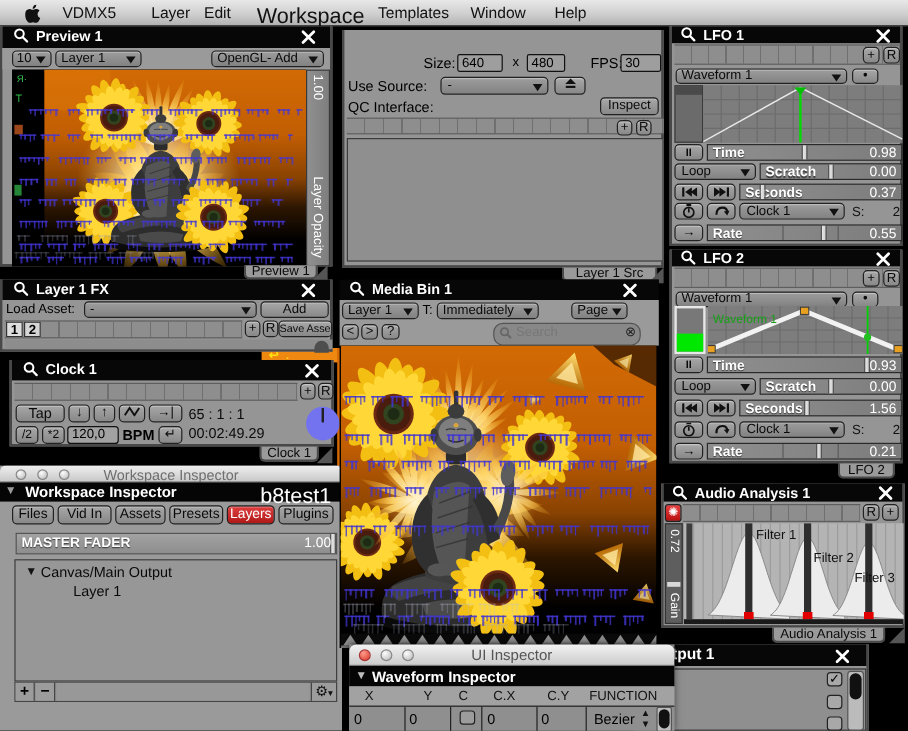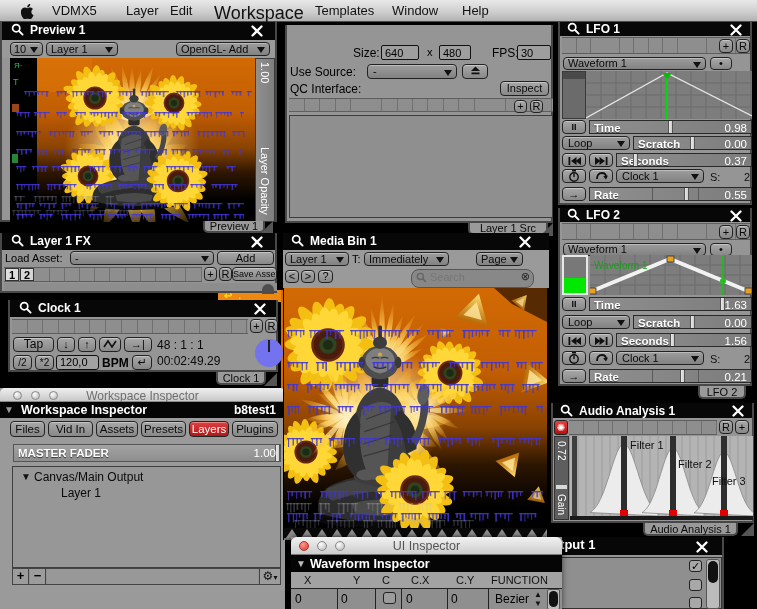--- a/index.html
+++ b/index.html
@@ -858,39 +858,39 @@
 <div class="btn" style="left:68px;top:37px;width:18px;height:15px;line-height:13px">↑</div>
 <div class="btn" style="left:89px;top:37px;width:22px;height:15px;line-height:13px"><svg width="14" height="9" viewBox="0 0 14 9">
         <path d="M1,8 L5,2 L9,8 L13,2" stroke="#111" stroke-width="1.6" fill="none"></path>
       </svg></div>
 <div class="btn" style="left:114px;top:37px;width:28px;height:15px;line-height:13px">→|</div>
 <div class="btn" style="left:3px;top:55px;width:19px;height:15px;line-height:13px;font-size:10px">/2</div>
 <div class="btn" style="left:25px;top:55px;width:19px;height:15px;line-height:13px;font-size:10px">*2</div>
 <div class="abs" style="left:46px;top:55px;width:43px;height:15px;background:#a2a2a2;border:1.5px solid #111;border-radius:3px;font-size:11px;color:#000;padding-left:3px;line-height:12px">120,0</div>
 <div class="abs" style="left:92px;top:56px;font-size:12px;color:#000;font-weight:bold">BPM</div>
 <div class="btn" style="left:122px;top:55px;width:20px;height:15px;line-height:13px">↵</div>
-<div class="abs" style="left:147px;top:38px;font-size:12px;color:#0a0a0a">48 : 1 : 1</div>
+<div class="abs" style="left:147px;top:38px;font-size:12px;color:#0a0a0a">65 : 1 : 1</div>
 <div class="abs" style="left:147px;top:54px;font-size:12px;color:#0a0a0a">00:02:49.29</div>
 <div class="abs" style="left:245px;top:39px;width:28px;height:28px;border-radius:50%;background:#7373ef">
 <div class="abs" style="left:13px;top:1px;width:1.5px;height:12px;background:#202020"></div>
     </div>
 </div>
 <div class="tab" style="left:216px;top:372px;width:50px;height:13px;line-height:12px">Clock 1</div>
 <div class="grip" style="left:264px;top:373px"></div>
 <div class="abs" style="left:0;top:388px;width:285px;height:221px;background:#9a9a9a">
 <div class="abs" style="left:0;top:0;width:285px;height:14px;background:linear-gradient(#efefef,#c9c9c9);border-radius:5px 5px 0 0;border-bottom:1px solid #8a8a8a">
 <div class="abs" style="left:13px;top:3px;width:9px;height:9px;border-radius:50%;background:radial-gradient(circle at 35% 30%,#fdfdfd,#b5b5b5);border:0.5px solid #888"></div>
 <div class="abs" style="left:31px;top:3px;width:9px;height:9px;border-radius:50%;background:radial-gradient(circle at 35% 30%,#fdfdfd,#b5b5b5);border:0.5px solid #888"></div>
 <div class="abs" style="left:49px;top:3px;width:9px;height:9px;border-radius:50%;background:radial-gradient(circle at 35% 30%,#fdfdfd,#b5b5b5);border:0.5px solid #888"></div>
 <div class="abs" style="left:0;right:0;top:1px;text-align:center;font-size:12px;color:#6e6e6e">Workspace Inspector</div>
 </div>
 <div class="abs" style="left:0;top:14px;width:285px;height:16px;background:#050505;color:#fff">
 <span class="abs" style="left:4px;top:2px;color:#9a9a9a;font-size:10px">▼</span>
 <span class="abs" style="left:21px;top:1px;font-size:12.5px;font-weight:bold">Workspace Inspector</span>
-<span class="abs" style="right:9px;top:1px;font-size:12px;font-weight:bold">b8test1</span>
+<span class="abs" style="right:9px;top:1px;font-size:18px;font-weight:normal">b8test1</span>
 </div>
 <div class="btn" style="left:10px;top:33px;width:35px;height:16px;line-height:14px;font-size:11.5px">Files</div>
 <div class="btn" style="left:48px;top:33px;width:45px;height:16px;line-height:14px;font-size:11.5px">Vid In</div>
 <div class="btn" style="left:96px;top:33px;width:42px;height:16px;line-height:14px;font-size:11.5px">Assets</div>
 <div class="btn" style="left:141px;top:33px;width:45px;height:16px;line-height:14px;font-size:11.5px">Presets</div>
 <div class="btn" style="left:189px;top:33px;width:40px;height:16px;line-height:14px;font-size:11.5px;background:linear-gradient(#e04040,#b01818);color:#fff">Layers</div>
 <div class="btn" style="left:232px;top:33px;width:46px;height:16px;line-height:14px;font-size:11.5px">Plugins</div>
 <div class="slider" style="left:13px;top:56px;width:268px;height:18px;background:linear-gradient(#a2a2a2,#8e8e8e);border:1px solid #555">
       <div class="thumb" style="left:261px"></div>
 <span class="lab" style="top:2px">MASTER FADER</span>
@@ -1983,21 +1983,21 @@
         <path d="M2,36 L80,4 L158,36" stroke="#f2f2f2" stroke-width="4" fill="none"></path>
         <text x="4" y="14" font-size="10" fill="#18a018" font-family="Liberation Sans">Waveform 1</text>
         <circle cx="133" cy="26" r="3" fill="#20c020"></circle>
         <rect x="-1" y="33" width="7" height="6" fill="#e8a020" stroke="#333" stroke-width="0.8"></rect>
         <rect x="77" y="1" width="7" height="6" fill="#e8a020" stroke="#333" stroke-width="0.8"></rect>
         <rect x="155" y="33" width="7" height="6" fill="#e8a020" stroke="#333" stroke-width="0.8"></rect>
       </svg></div>
     <div class="btn" style="left:2px;top:89px;width:24px;height:14px;line-height:12px;font-size:9px;font-weight:bold">II</div>
 <div class="slider" style="left:29px;top:89px;width:163px;height:14px">
       <span class="lab">Time</span>
-      <span class="val">1.63</span>
+      <span class="val">0.93</span>
       <div class="thumb" style="left:130px"></div>
     </div>
     <div class="dd" style="left:2px;top:107px;width:68px;height:14px;line-height:12px"><span style="margin-left:5px">Loop</span><span class="ar"></span></div>
 <div class="slider" style="left:73px;top:107px;width:119px;height:14px">
       <span class="lab">Scratch</span>
       <span class="val">0.00</span>
       <div class="thumb" style="left:56px"></div>
     </div>
     <div class="btn" style="left:2px;top:125px;width:24px;height:14px;line-height:15px"><svg width="13" height="8" viewBox="0 0 13 8">
         <rect x="0.5" y="0" width="1.8" height="8" fill="#111"></rect>

